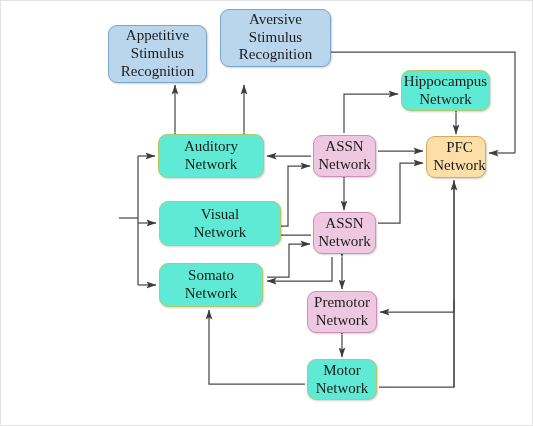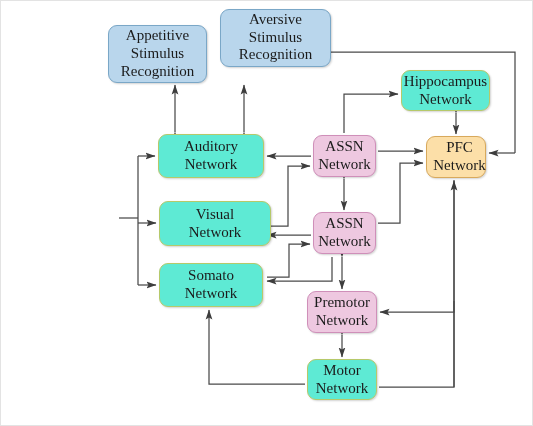--- a/index.html
+++ b/index.html
@@ -134,21 +134,21 @@
     <span>ASSN
 Network</span>
   </div>
 
   <div class="node n-orange" style="left:425px;top:135px;width:60px;height:42px;padding-left:10px;">
     <span>PFC
 Network</span>
   </div>
 
 
-  <div class="node n-green" style="left:158px;top:200px;width:112px;height:45px;">
+  <div class="node n-green" style="left:158px;top:200px;width:122px;height:45px;">
     <span>Visual
 Network</span>
   </div>
 
   <div class="node n-pink" style="left:312px;top:211px;width:63px;height:42px;">
     <span>ASSN
 Network</span>
   </div>
 
   <div class="node n-green" style="left:158px;top:262px;width:104px;height:44px;justify-content:center;">

